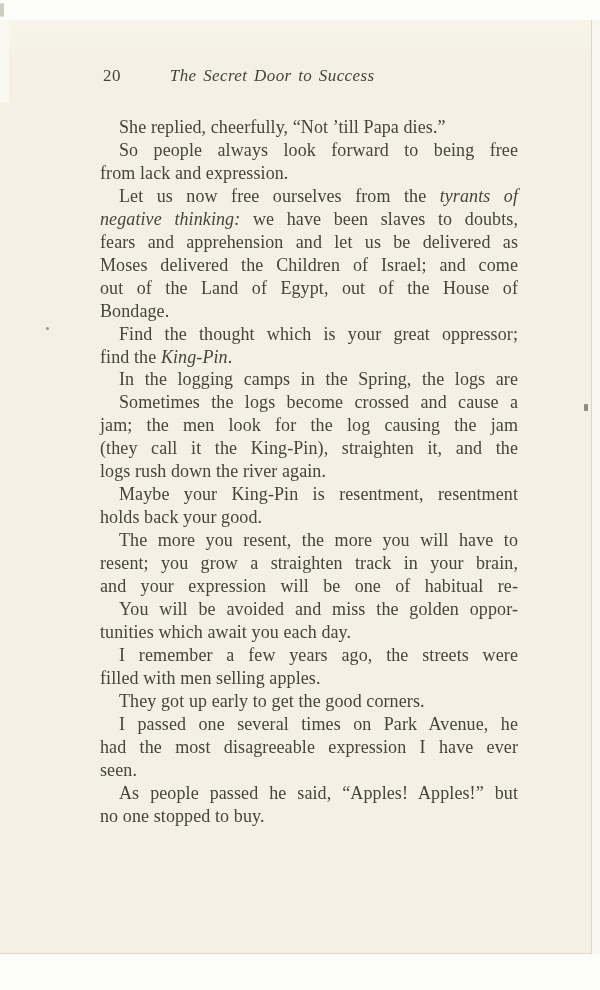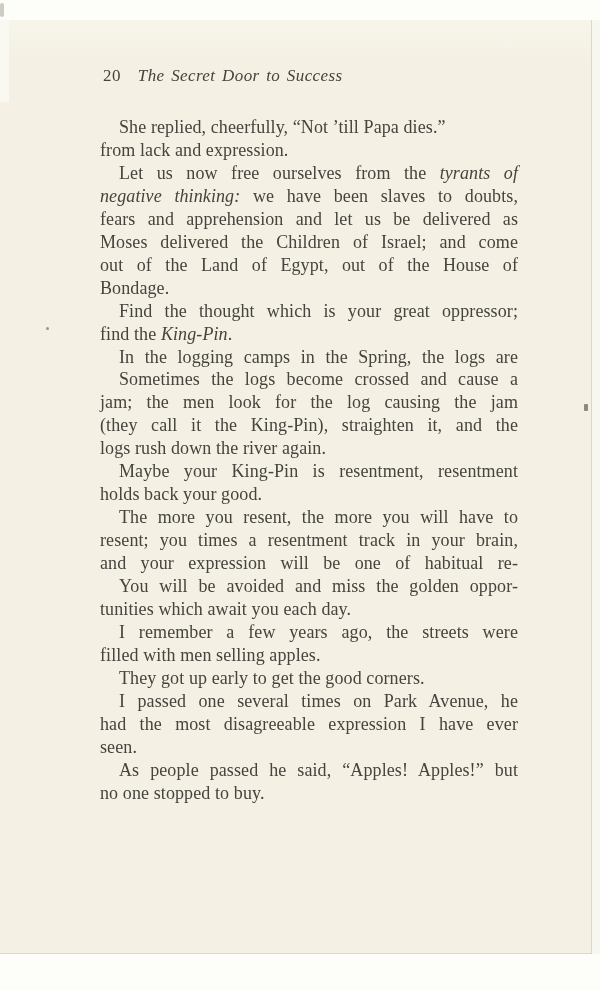--- a/index.html
+++ b/index.html
@@ -33,21 +33,21 @@
   .corner-mark{
     position:absolute;left:0;top:3px;width:4px;height:14px;
     background:#cfcdc3;border-radius:2px;
   }
   .header{
     position:absolute;left:103px;top:66px;
     font-size:17px;color:var(--ink);letter-spacing:0.4px;
     white-space:nowrap;
   }
   .page-num{font-style:normal;}
-  .running-title{font-style:italic;margin-left:17px;word-spacing:2px;}
+  .running-title{font-style:italic;margin-left:49px;word-spacing:2px;}
   .body-text{
     position:absolute;left:100px;top:116px;width:418px;
     font-size:18px;line-height:22.95px;color:var(--ink);
     letter-spacing:0.1px;
   }
   .line{text-align:justify;}
   .line.just{text-align-last:justify;}
   .line.indent{text-indent:19px;}
   .it{font-style:italic;}
   .speck1{
@@ -70,20 +70,21 @@
 
   <div class="header">
     <span class="page-num">20</span><span class="running-title">The Secret Door to Success</span>
   </div>
 
   <div class="body-text">
       <div>
         <div class="line indent"><span>She replied, cheerfully, “Not ’till Papa dies.”</span></div>
       </div>
       <div>
+        <div class="line indent just"><span>So people always look forward to being free</span></div>
         <div class="line"><span>from lack and expression.</span></div>
       </div>
       <div>
         <div class="line indent just"><span>Let us now free ourselves from the </span><span class="it">tyrants of</span></div>
         <div class="line just"><span class="it">negative thinking:</span><span> we have been slaves to doubts,</span></div>
         <div class="line just"><span>fears and apprehension and let us be delivered as</span></div>
         <div class="line just"><span>Moses delivered the Children of Israel; and come</span></div>
         <div class="line just"><span>out of the Land of Egypt, out of the House of</span></div>
         <div class="line"><span>Bondage.</span></div>
       </div>
@@ -99,21 +100,21 @@
         <div class="line just"><span>jam; the men look for the log causing the jam</span></div>
         <div class="line just"><span>(they call it the King-Pin), straighten it, and the</span></div>
         <div class="line"><span>logs rush down the river again.</span></div>
       </div>
       <div>
         <div class="line indent just"><span>Maybe your King-Pin is resentment, resentment</span></div>
         <div class="line"><span>holds back your good.</span></div>
       </div>
       <div>
         <div class="line indent just"><span>The more you resent, the more you will have to</span></div>
-        <div class="line just"><span>resent; you times a resentment track in your brain,</span></div>
+        <div class="line just"><span>resent; you grow a straighten track in your brain,</span></div>
         <div class="line just"><span>and your expression will be one of habitual re-</span></div>
       </div>
       <div>
         <div class="line indent just"><span>You will be avoided and miss the golden oppor-</span></div>
         <div class="line"><span>tunities which await you each day.</span></div>
       </div>
       <div>
         <div class="line indent just"><span>I remember a few years ago, the streets were</span></div>
         <div class="line"><span>filled with men selling apples.</span></div>
       </div>

